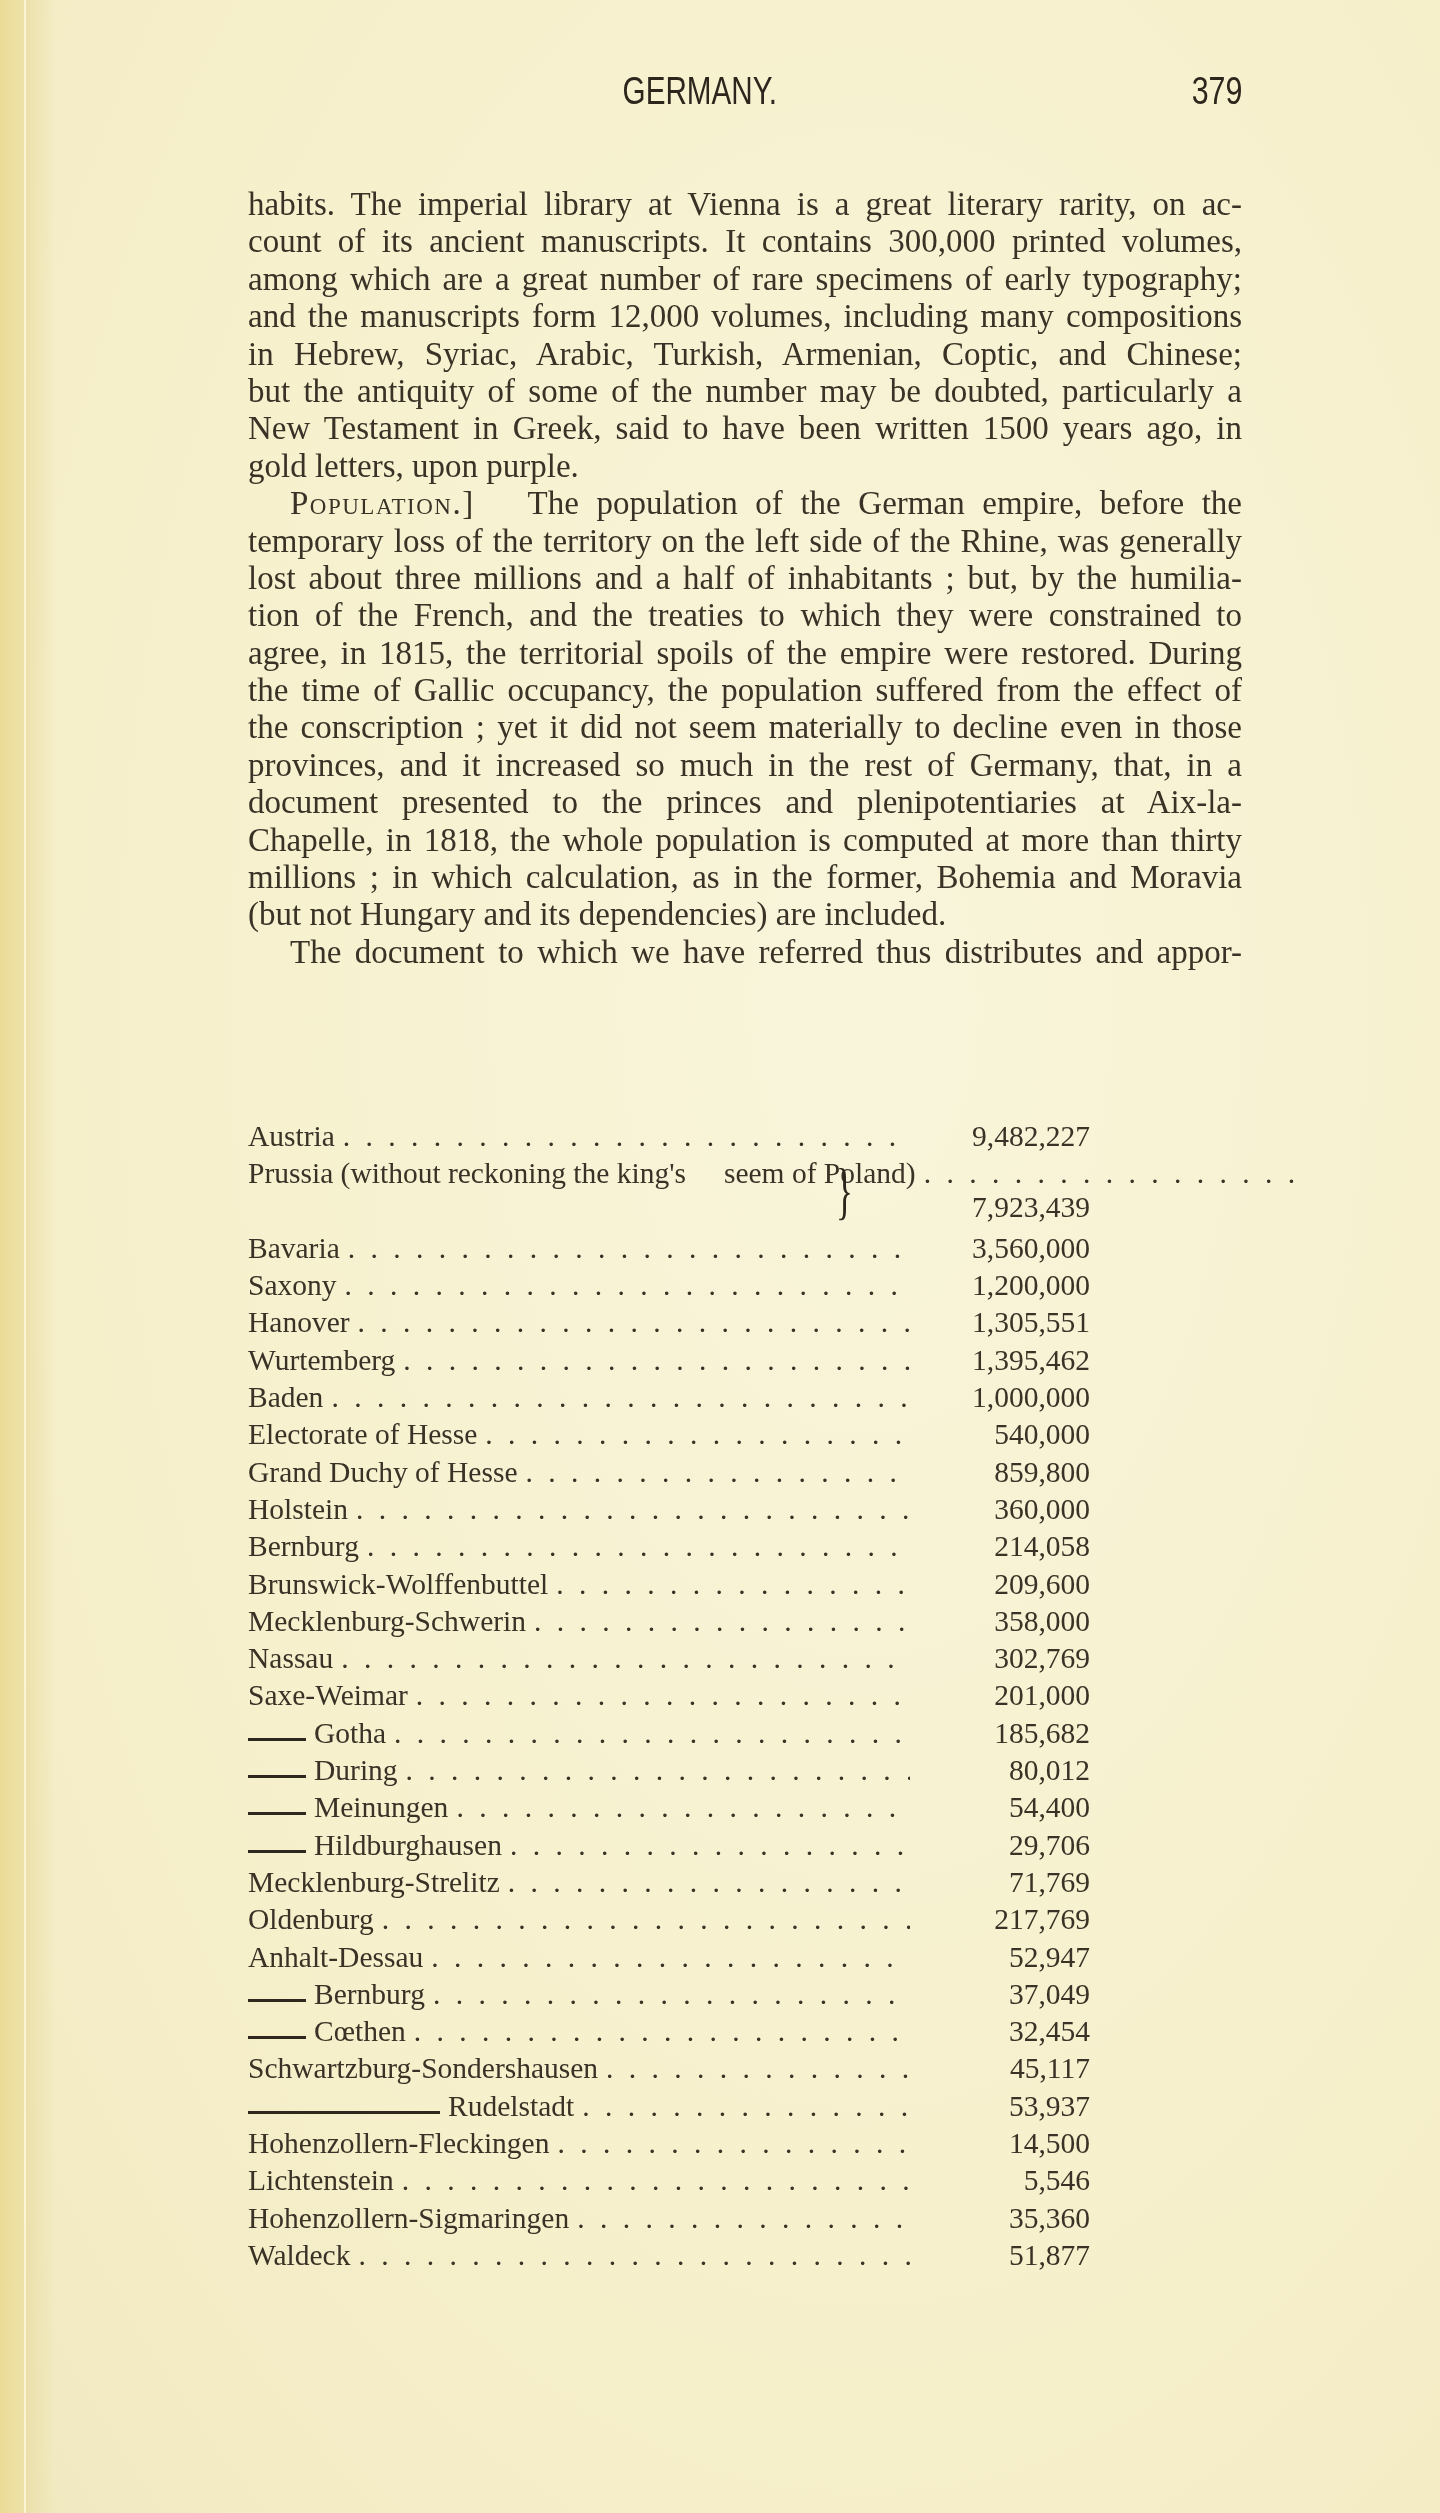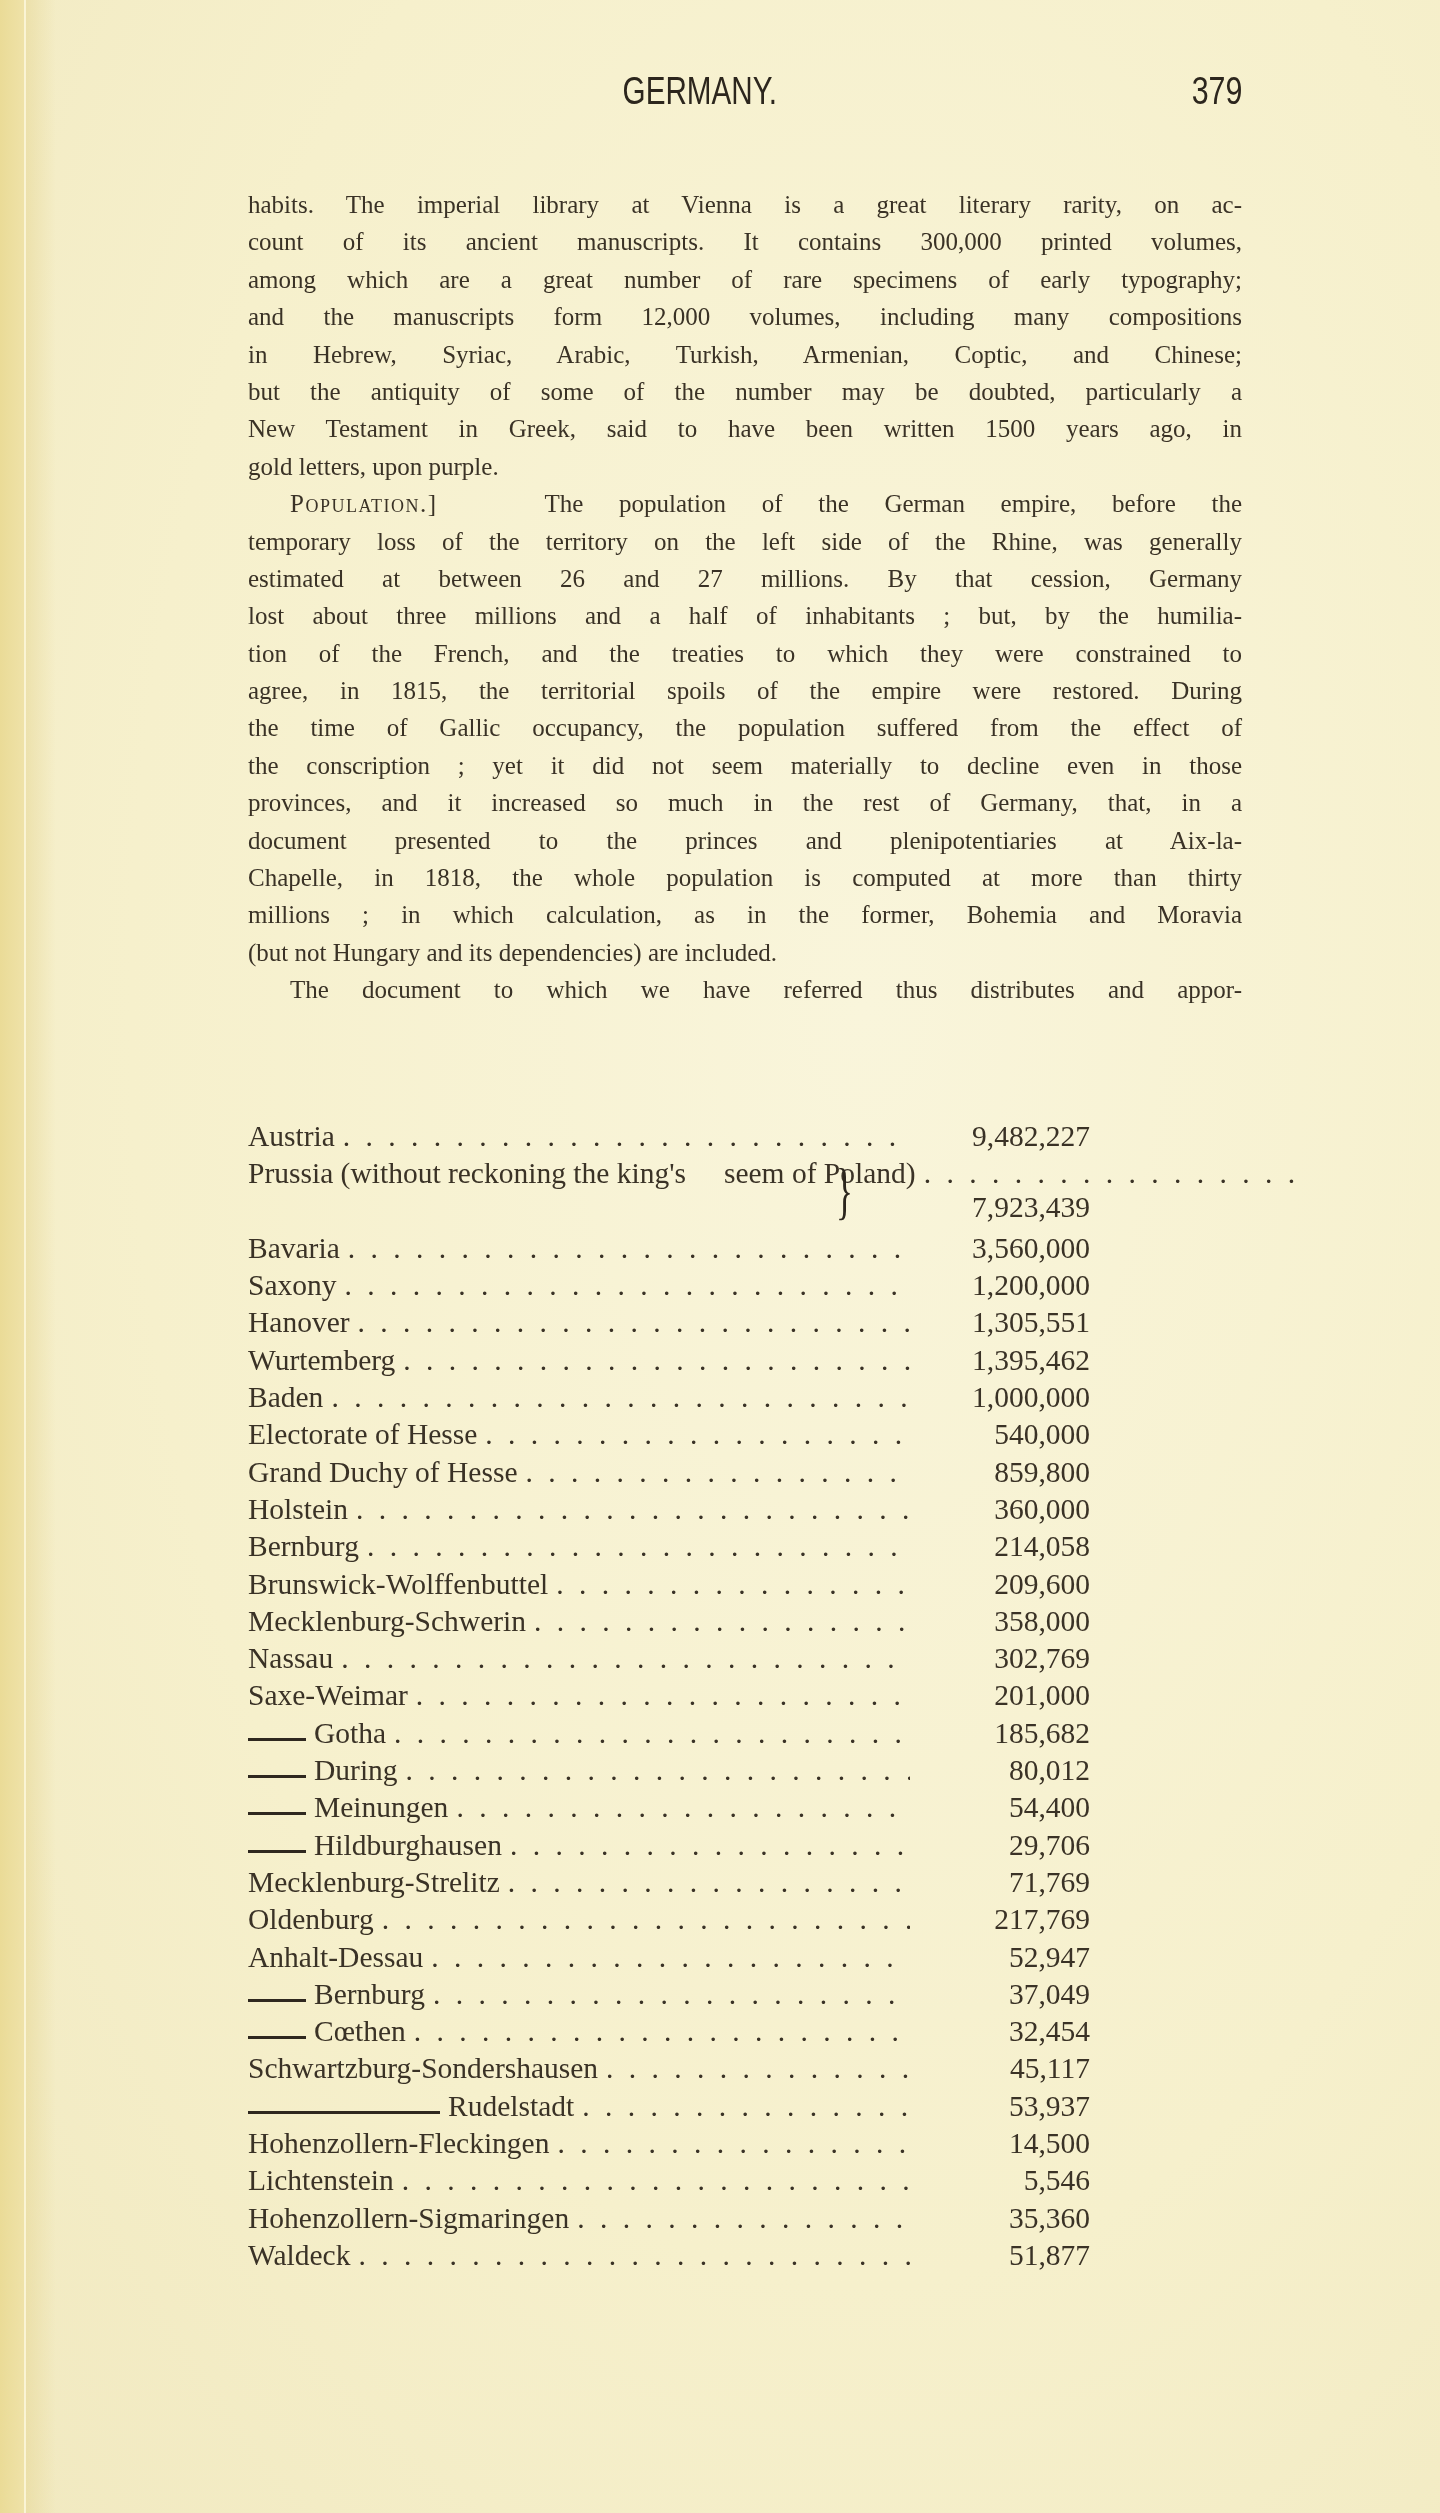--- a/index.html
+++ b/index.html
@@ -34,21 +34,21 @@
     transform: scaleX(0.78); transform-origin: 40% 50%;
     padding-right: 60px;
   }
   .page-number {
     position: absolute; right: 0; top: 0;
     font-family: "Liberation Sans", sans-serif; font-size: 38px; color: #2c261d;
     transform: scaleX(0.8); transform-origin: right center;
   }
   .body-text {
     position: absolute; left: 248px; top: 186px; width: 994px;
-    font-size: 25px; line-height: 37.4px;
+    font-size: 33px; line-height: 37.4px;
   }
   .line {
     display: block; white-space: nowrap; text-align: justify; text-align-last: justify;
     height: 37.4px; overflow: visible;
   }
   .line.last { text-align-last: left; }
   .line.indent { padding-left: 42px; }
   .smallcaps { font-variant: small-caps; letter-spacing: 1.5px; }
   .table {
     position: absolute; left: 248px; top: 1118px; width: 842px;
@@ -94,21 +94,20 @@
   <span class="line">count of its ancient manuscripts. It contains 300,000 printed volumes,</span>
   <span class="line">among which are a great number of rare specimens of early typography;</span>
   <span class="line">and the manuscripts form 12,000 volumes, including many compositions</span>
   <span class="line">in Hebrew, Syriac, Arabic, Turkish, Armenian, Coptic, and Chinese;</span>
   <span class="line">but the antiquity of some of the number may be doubted, particularly a</span>
   <span class="line">New Testament in Greek, said to have been written 1500 years ago, in</span>
   <span class="line last">gold letters, upon purple.</span>
 
   <span class="line indent"><span class="smallcaps">Population.]</span>&nbsp;&nbsp;&nbsp;<span>The population of the German empire, before the</span></span>
   <span class="line">temporary loss of the territory on the left side of the Rhine, was generally</span>
-  <span class="line">estimated at between 26 and 27 millions. By that cession, Germany</span>
   <span class="line">lost about three millions and a half of inhabitants ; but, by the humilia-</span>
   <span class="line">tion of the French, and the treaties to which they were constrained to</span>
   <span class="line">agree, in 1815, the territorial spoils of the empire were restored. During</span>
   <span class="line">the time of Gallic occupancy, the population suffered from the effect of</span>
   <span class="line">the conscription ; yet it did not seem materially to decline even in those</span>
   <span class="line">provinces, and it increased so much in the rest of Germany, that, in a</span>
   <span class="line">document presented to the princes and plenipotentiaries at Aix-la-</span>
   <span class="line">Chapelle, in 1818, the whole population is computed at more than thirty</span>
   <span class="line">millions ; in which calculation, as in the former, Bohemia and Moravia</span>
   <span class="line last">(but not Hungary and its dependencies) are included.</span>

